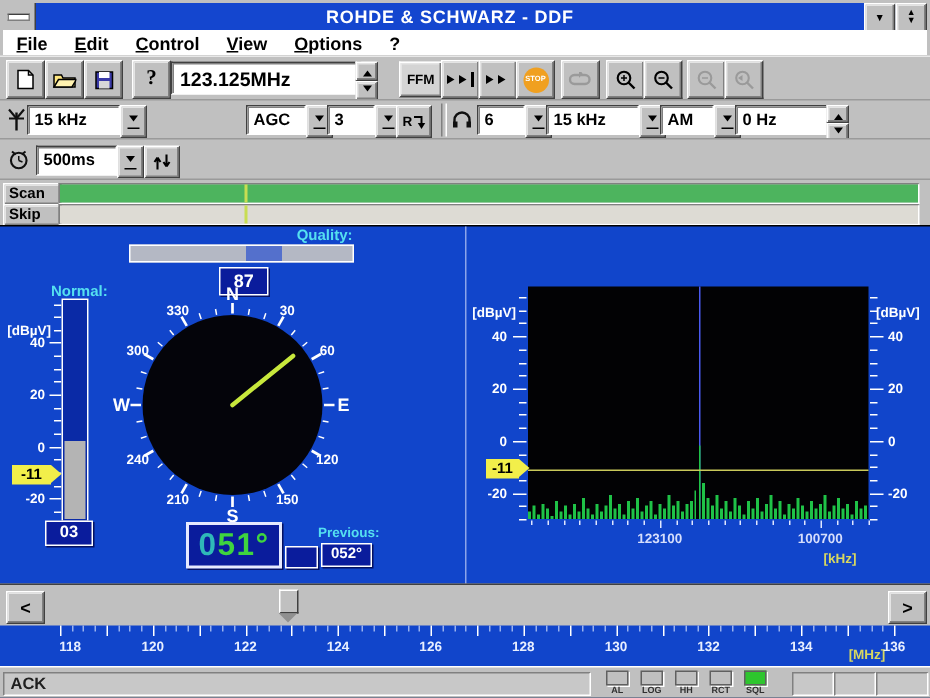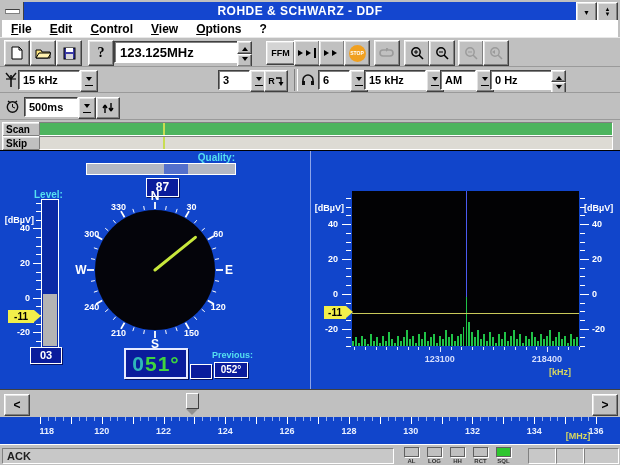--- a/index.html
+++ b/index.html
@@ -210,20 +210,29 @@
   <div class="abs tb tb2">
     <svg class="abs" style="left:5px;top:5px" width="12" height="16">
       <line x1="6" y1="3" x2="6" y2="15" stroke="#101010" stroke-width="1.6"></line>
       <line x1="1" y1="1" x2="6" y2="7" stroke="#101010" stroke-width="1.4"></line>
       <line x1="11" y1="1" x2="6" y2="7" stroke="#101010" stroke-width="1.4"></line>
       <line x1="1" y1="7" x2="11" y2="7" stroke="#101010" stroke-width="1.2"></line>
     </svg>
     <div class="abs combo" style="left:18px;top:3px">
       <div class="field" style="width:56px;height:18px;font-size:11px;padding-left:4px">
         <span>15 kHz</span>
+        </div>
+      <div class="cbtn raised">
+          <div class="carrow"></div>
+          <div class="cbar"></div>
+        </div>
+    </div>
+    <div class="abs combo" style="left:164px;top:3px">
+      <div class="field" style="width:34px;height:18px;font-size:11px;padding-left:4px">
+        <span>AGC</span>
         </div>
       <div class="cbtn raised">
           <div class="carrow"></div>
           <div class="cbar"></div>
         </div>
     </div>
     <div class="abs combo" style="left:218px;top:3px">
       <div class="field" style="width:26px;height:18px;font-size:11px;padding-left:4px">
         <span>3</span>
         </div>
@@ -382,21 +391,21 @@
         <text x="16.8" y="119.5" class="cdeg">240</text>
         <text x="16.8" y="46.5" class="cdeg">300</text>
         <text x="43.5" y="19.8" class="cdeg">330</text>
         <text x="80.0" y="10.0" class="ccard">N</text>
         <text x="154.0" y="84.0" class="ccard">E</text>
         <text x="80.0" y="158.0" class="ccard">S</text>
         <text x="6.0" y="84.0" class="ccard">W</text>
         <line x1="80" y1="80" x2="120.4" y2="47.3" stroke="var(--needle-green,#c8e83c)" stroke-width="3" stroke-linecap="round"></line>
       </svg>
 
-    <div class="abs cyan" style="left:34px;top:38px">Level:</div>
+    <div class="abs cyan" style="left:34px;top:38px">Normal:</div>
     <div class="abs wlab" style="left:0px;top:64px;width:34px;text-align:right">[dBµV]</div>
     <div class="abs" id="lticks" style="left:8px;top:48px;width:33px;height:147px">
         <div style="position: absolute; right: 0px; width: 5px; height: 1px; background: rgb(255, 255, 255); top: 3.5px;"></div>
         <div style="position: absolute; right: 0px; width: 5px; height: 1px; background: rgb(255, 255, 255); top: 12.1px;"></div>
         <div style="position: absolute; right: 0px; width: 5px; height: 1px; background: rgb(255, 255, 255); top: 20.8px;"></div>
         <div style="position: absolute; right: 0px; width: 8px; height: 1px; background: rgb(255, 255, 255); top: 29.4px;"></div>
         <div style="position: absolute; right: 0px; width: 5px; height: 1px; background: rgb(255, 255, 255); top: 38px;"></div>
         <div style="position: absolute; right: 0px; width: 5px; height: 1px; background: rgb(255, 255, 255); top: 46.7px;"></div>
         <div style="position: absolute; right: 0px; width: 5px; height: 1px; background: rgb(255, 255, 255); top: 55.3px;"></div>
         <div style="position: absolute; right: 0px; width: 8px; height: 1px; background: rgb(255, 255, 255); top: 64px;"></div>
@@ -585,21 +594,21 @@
         <div style="position: absolute; left: 162.8px; width: 1px; height: 3px; background: rgb(223, 230, 255);"></div>
         <div style="position: absolute; left: 173.5px; width: 1px; height: 3px; background: rgb(223, 230, 255);"></div>
         <div style="position: absolute; left: 184.2px; width: 1px; height: 3px; background: rgb(223, 230, 255);"></div>
         <div style="position: absolute; left: 194.9px; width: 1px; height: 5px; background: rgb(223, 230, 255);"></div>
         <div style="position: absolute; left: 205.6px; width: 1px; height: 3px; background: rgb(223, 230, 255);"></div>
         <div style="position: absolute; left: 216.3px; width: 1px; height: 3px; background: rgb(223, 230, 255);"></div>
         <div style="position: absolute; left: 227px; width: 1px; height: 3px; background: rgb(223, 230, 255);"></div>
       </div>
     <div class="abs" id="xlabs" style="left:352px;top:203px;width:227px;height:10px">
         <div class="wlab" style="position: absolute; left: 57.8px; width: 60px; text-align: center; color: rgb(214, 222, 252);">123100</div>
-        <div class="wlab" style="position: absolute; left: 164.9px; width: 60px; text-align: center; color: rgb(214, 222, 252);">218400</div>
+        <div class="wlab" style="position: absolute; left: 164.9px; width: 60px; text-align: center; color: rgb(214, 222, 252);">100700</div>
       </div>
     <div class="abs" style="left:540px;top:216px;width:40px;text-align:center;font-weight:bold;font-size:9px;color:#d8d860">[kHz]</div>
     <div class="abs" id="rflag" style="left: 324px; display: flex; top: 155px;">
       <div class="flag" style="width:22px">-11</div>
         <div class="flagtri"></div>
     </div>
   </div>
 
   <div class="abs sliderrow">
     <div class="abs raised btn arrbtn" style="left:4px;top:4px;width:24px;height:20px">

